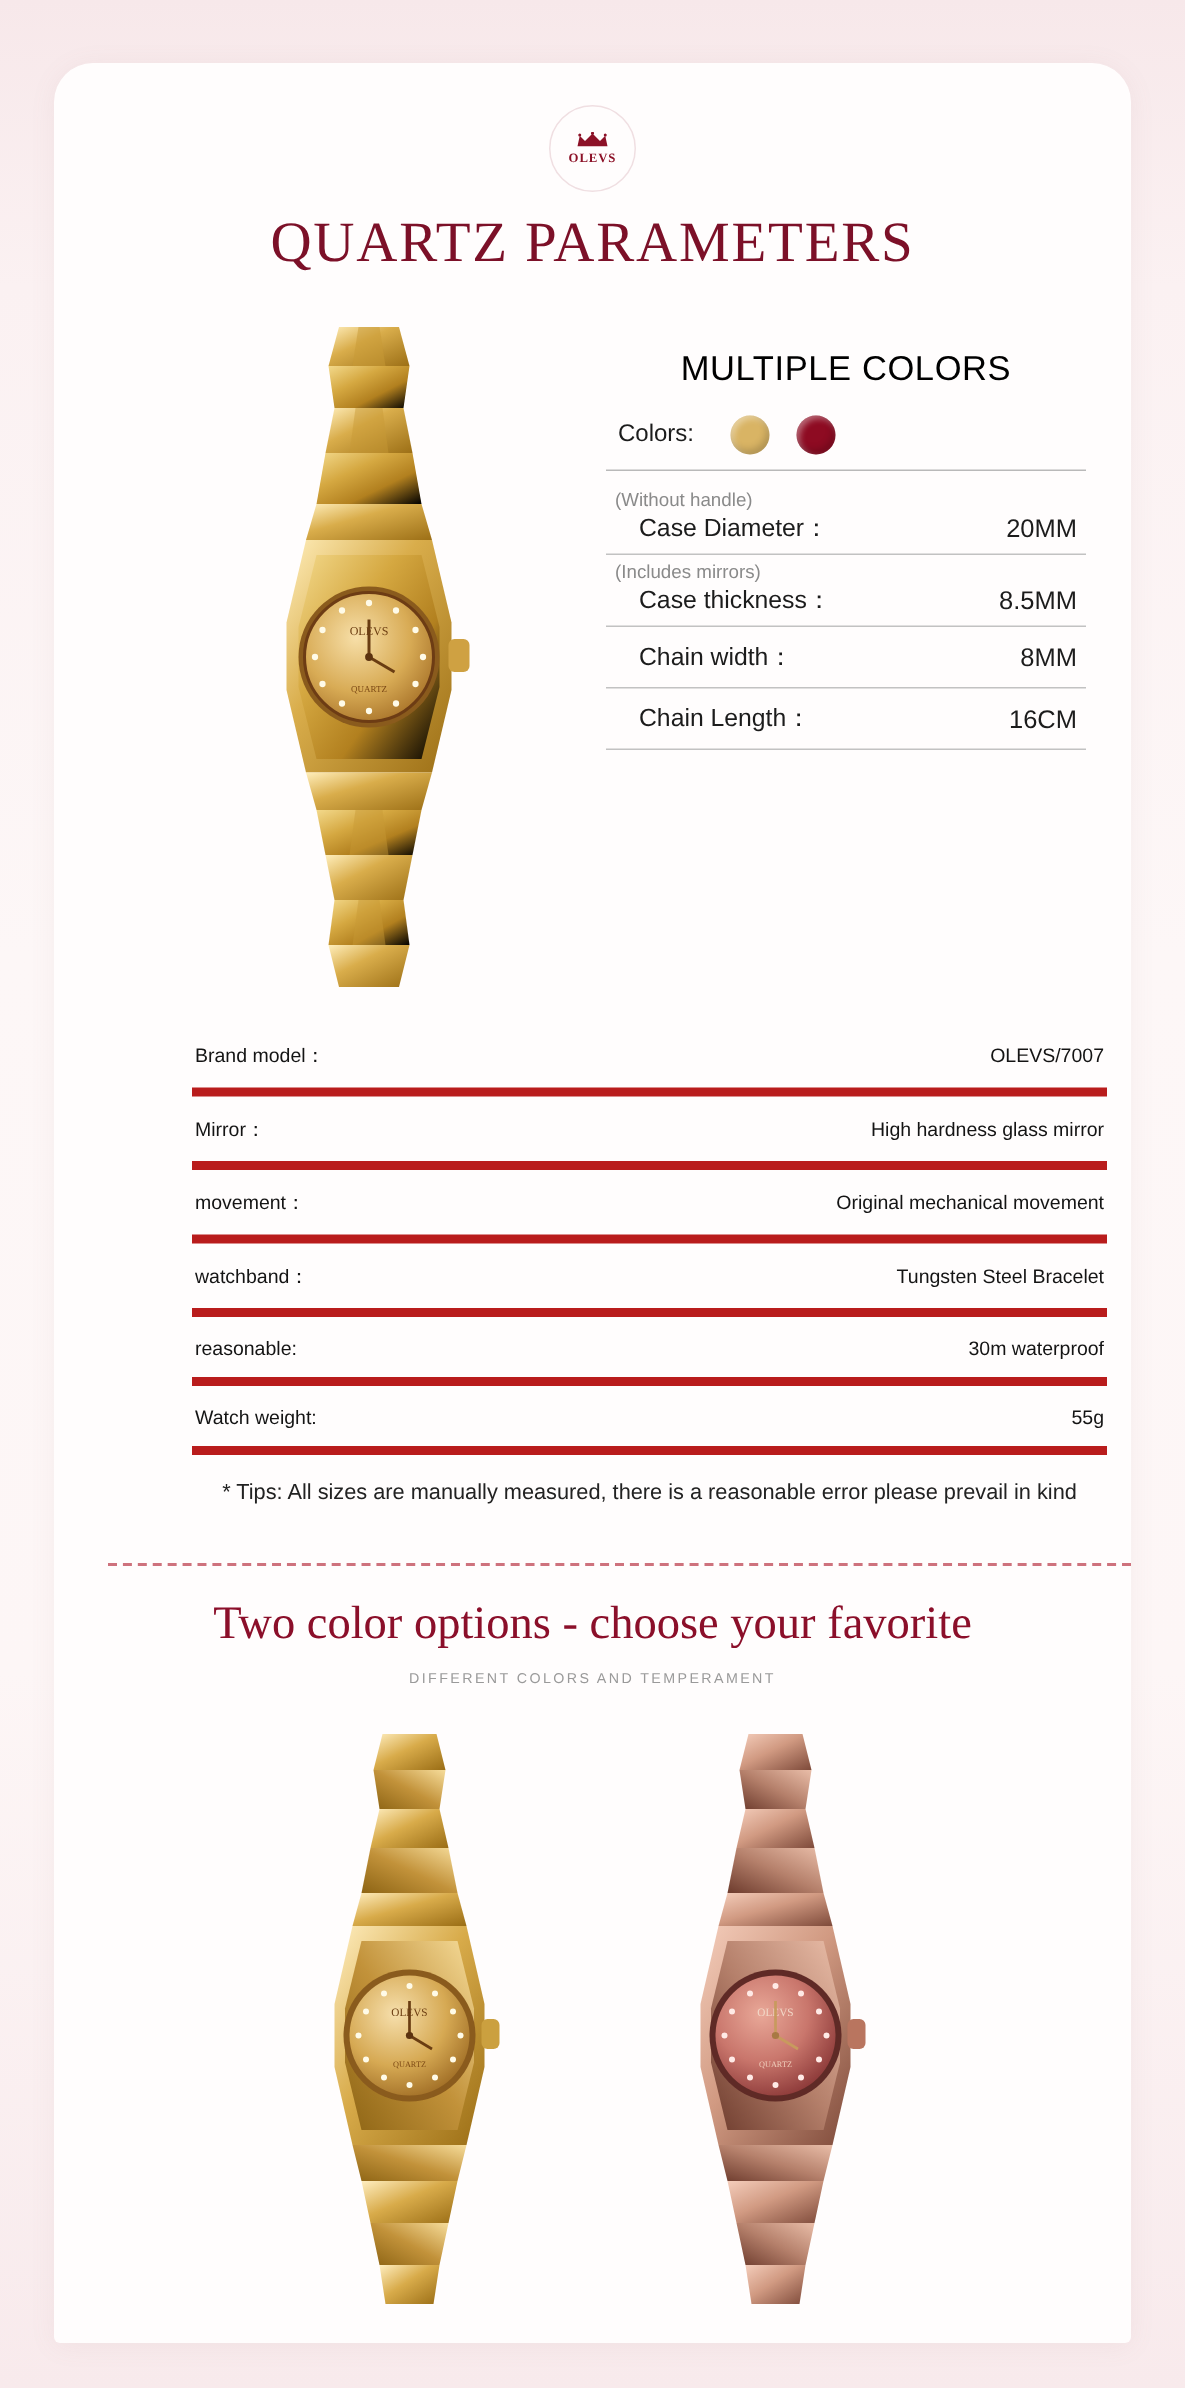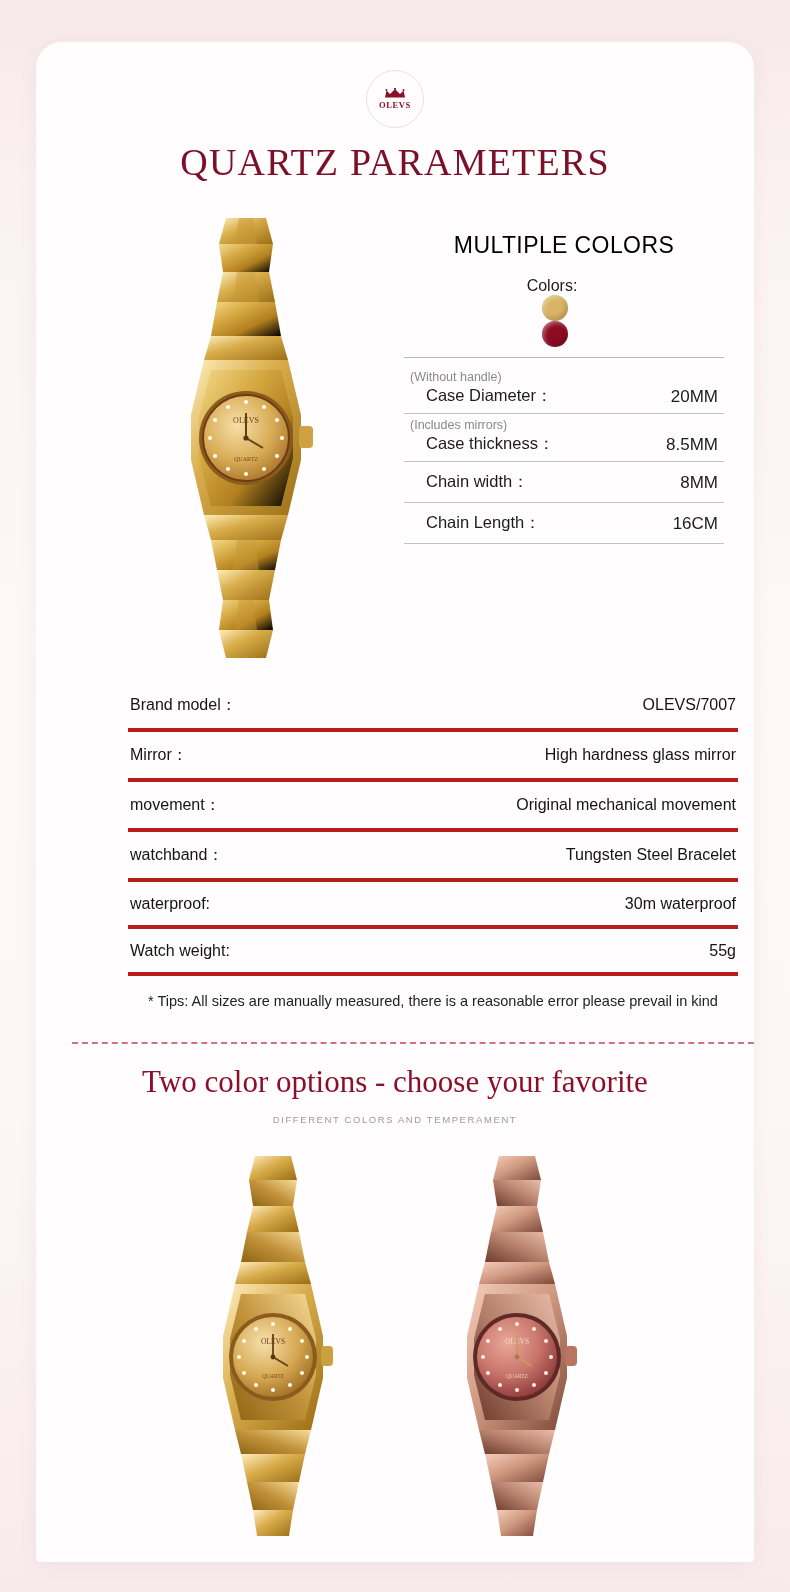--- a/index.html
+++ b/index.html
@@ -84,21 +84,20 @@
     font-size: 23px;
     color: #000000;
     letter-spacing: 0.4px;
     margin-bottom: 18px;
   }
   .colors-row {
     display: flex;
     align-items: center;
     padding: 0 8px 10px 8px;
     border-bottom: 1px solid #b9b9b9;
-    flex-direction: column;
   }
   .colors-label { font-size: 16px; margin-right: 24px; }
   .swatch {
     width: 26px;
     height: 26px;
     border-radius: 50%;
     margin-right: 18px;
     box-shadow: inset -2px -3px 5px rgba(0,0,0,0.18), inset 2px 2px 4px rgba(255,255,255,0.4);
   }
   .spec-rows { margin-top: 8px; }
@@ -125,23 +124,23 @@
   .detail-table {
     position: absolute;
     left: 92px;
     top: 640px;
     width: 610px;
   }
   .detail-row {
     display: flex;
     justify-content: space-between;
     align-items: baseline;
-    font-size: 16px;
+    font-size: 13px;
     padding: 13px 2px 12px 2px;
-    border-bottom: 4px solid #b91c1c;
+    border-bottom: 6px solid #b91c1c;
   }
   .detail-row:first-child { border-top: none; }
   .detail-row .k { color: #141414; }
   .detail-row .v { color: #141414; }
   .tips {
     margin-top: 14px;
     font-size: 14.5px;
     line-height: 1.55;
     text-align: center;
     color: #222;
@@ -329,21 +328,21 @@
     </div>
     <div class="detail-row">
       <span class="k">movement：</span>
       <span class="v">Original mechanical movement</span>
     </div>
     <div class="detail-row">
       <span class="k">watchband：</span>
       <span class="v">Tungsten Steel Bracelet</span>
     </div>
     <div class="detail-row">
-      <span class="k">waterproof:</span>
+      <span class="k">reasonable:</span>
       <span class="v">30m waterproof</span>
     </div>
     <div class="detail-row">
       <span class="k">Watch weight:</span>
       <span class="v">55g</span>
     </div>
     <div class="tips">* Tips: All sizes are manually measured, there is a reasonable error please prevail in kind</div>
   </div>
 
   <div class="dashed"></div>

